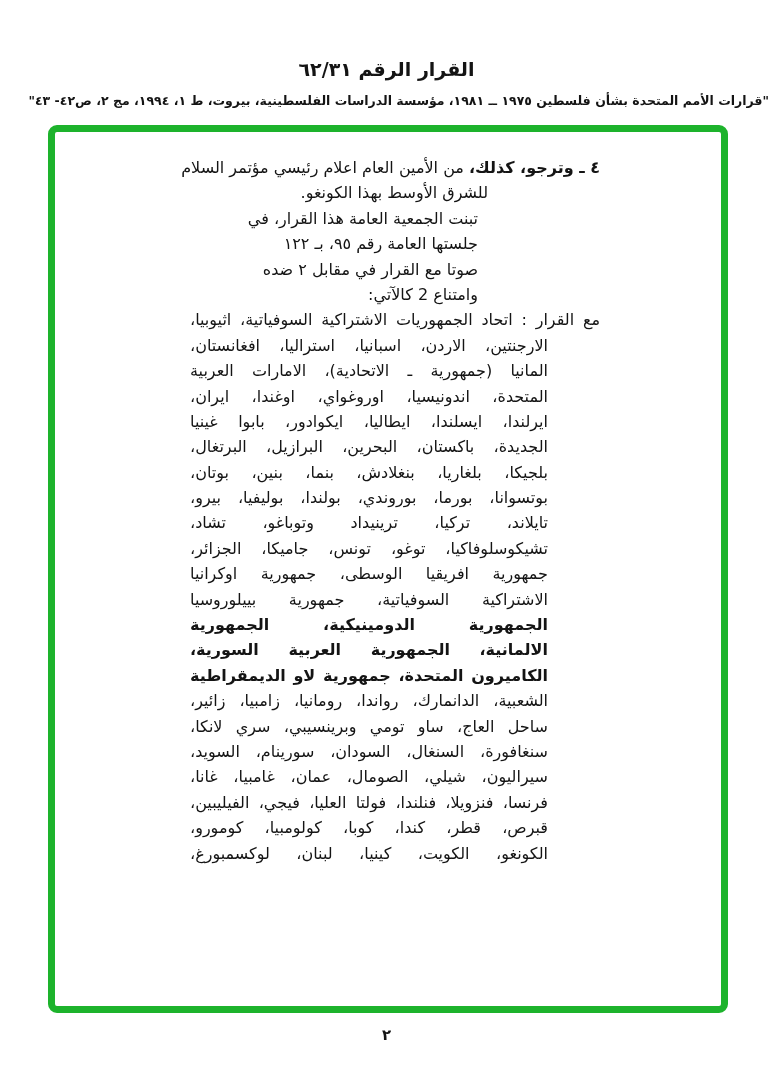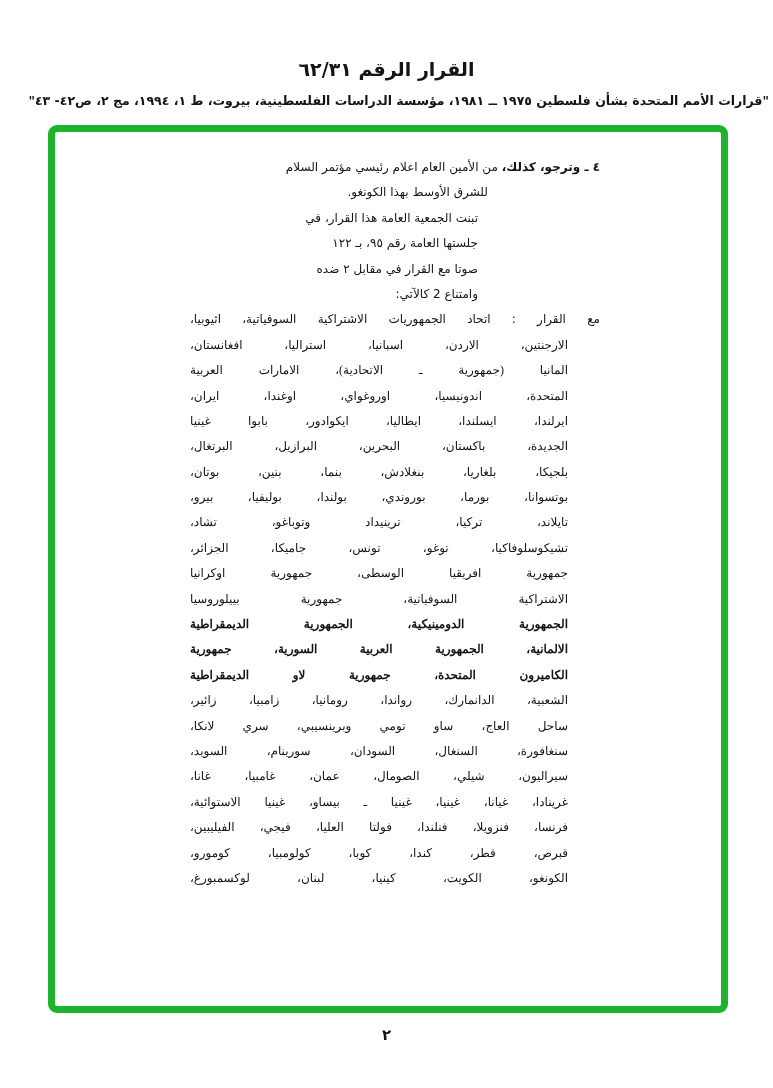--- a/index.html
+++ b/index.html
@@ -36,21 +36,21 @@
     box-sizing: border-box;
     border: 7px solid #1db32c;
     border-radius: 9px;
     background: transparent;
   }
   .content {
     position: absolute;
     top: 155px; right: 173px;
     width: 410px;
     direction: rtl;
-    font-size: 12px;
+    font-size: 16px;
     line-height: 25.4px;
   }
   .line {
     text-align: right;
     white-space: nowrap;
     height: 25.4px;
   }
   .b { font-weight: bold; }
   .p1l2 { margin-right: 112px; }
   .adoption {
@@ -60,21 +60,21 @@
   }
   .adoption .line { }
   .jline {
     text-align: justify;
     text-align-last: justify;
     text-justify: inter-word;
     white-space: normal;
     overflow: hidden;
     height: 25.4px;
   }
-  .cont { margin-right: 32px; font-family: Liberation Serif, serif; }
+  .cont { margin-right: 52px; }
   .bold { font-weight: bold; }
   .pagenum {
     position: absolute;
     top: 1026px; left: 0; width: 773px;
     text-align: center;
     font-size: 15px;
     font-weight: bold;
     direction: rtl;
   }
 </style>
@@ -109,19 +109,18 @@
   <div class="jline cont">تشيكوسلوفاكيا، توغو، تونس، جاميكا، الجزائر،</div>
   <div class="jline cont">جمهورية افريقيا الوسطى، جمهورية اوكرانيا</div>
   <div class="jline cont">الاشتراكية السوفياتية، جمهورية بييلوروسيا</div>
   <div class="jline cont bold">الجمهورية الدومينيكية، الجمهورية الديمقراطية</div>
   <div class="jline cont bold">الالمانية، الجمهورية العربية السورية، جمهورية</div>
   <div class="jline cont bold">الكاميرون المتحدة، جمهورية لاو الديمقراطية</div>
   <div class="jline cont">الشعبية، الدانمارك، رواندا، رومانيا، زامبيا، زائير،</div>
   <div class="jline cont">ساحل العاج، ساو تومي وبرينسيبي، سري لانكا،</div>
   <div class="jline cont">سنغافورة، السنغال، السودان، سورينام، السويد،</div>
   <div class="jline cont">سيراليون، شيلي، الصومال، عمان، غامبيا، غانا،</div>
-  <div class="jline cont">غرينادا، غيانا، غينيا، غينيا ـ بيساو، غينيا الاستوائية،</div>
   <div class="jline cont">فرنسا، فنزويلا، فنلندا، فولتا العليا، فيجي، الفيليبين،</div>
   <div class="jline cont">قبرص، قطر، كندا، كوبا، كولومبيا، كومورو،</div>
   <div class="jline cont">الكونغو، الكويت، كينيا، لبنان، لوكسمبورغ،</div>
 </div>
 
 <div class="pagenum">٢</div>
 
 </body></html>

